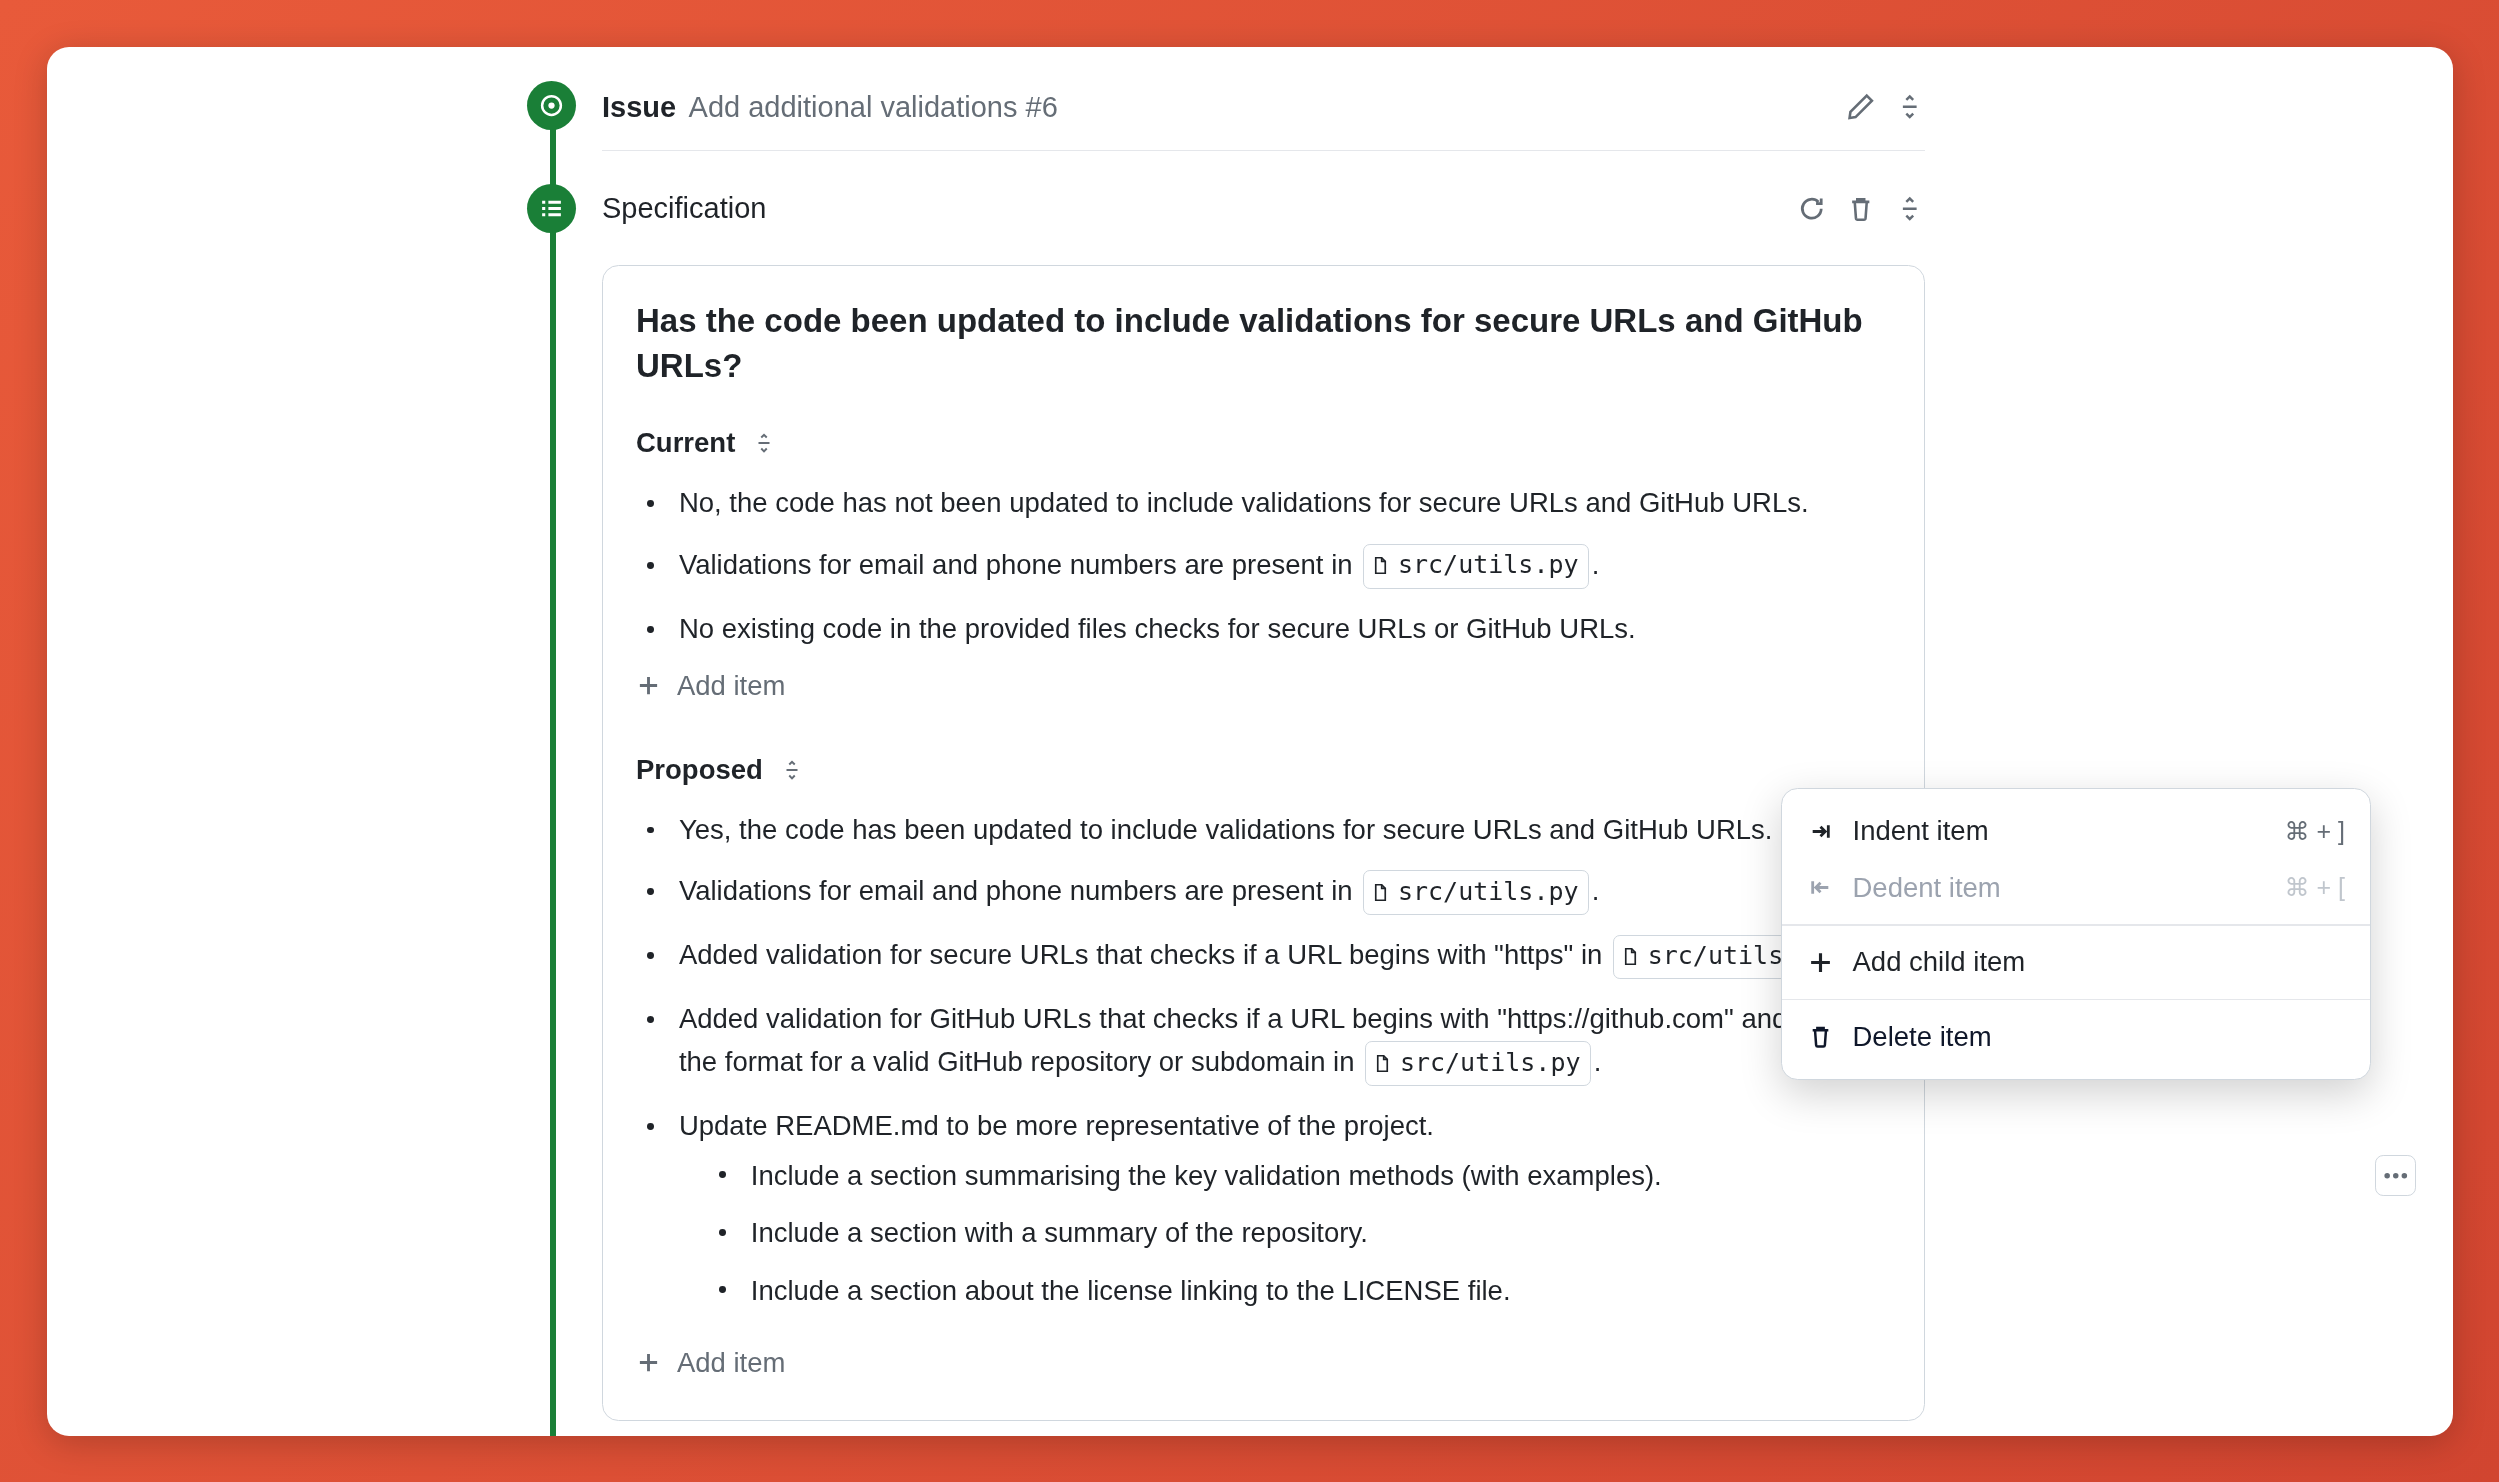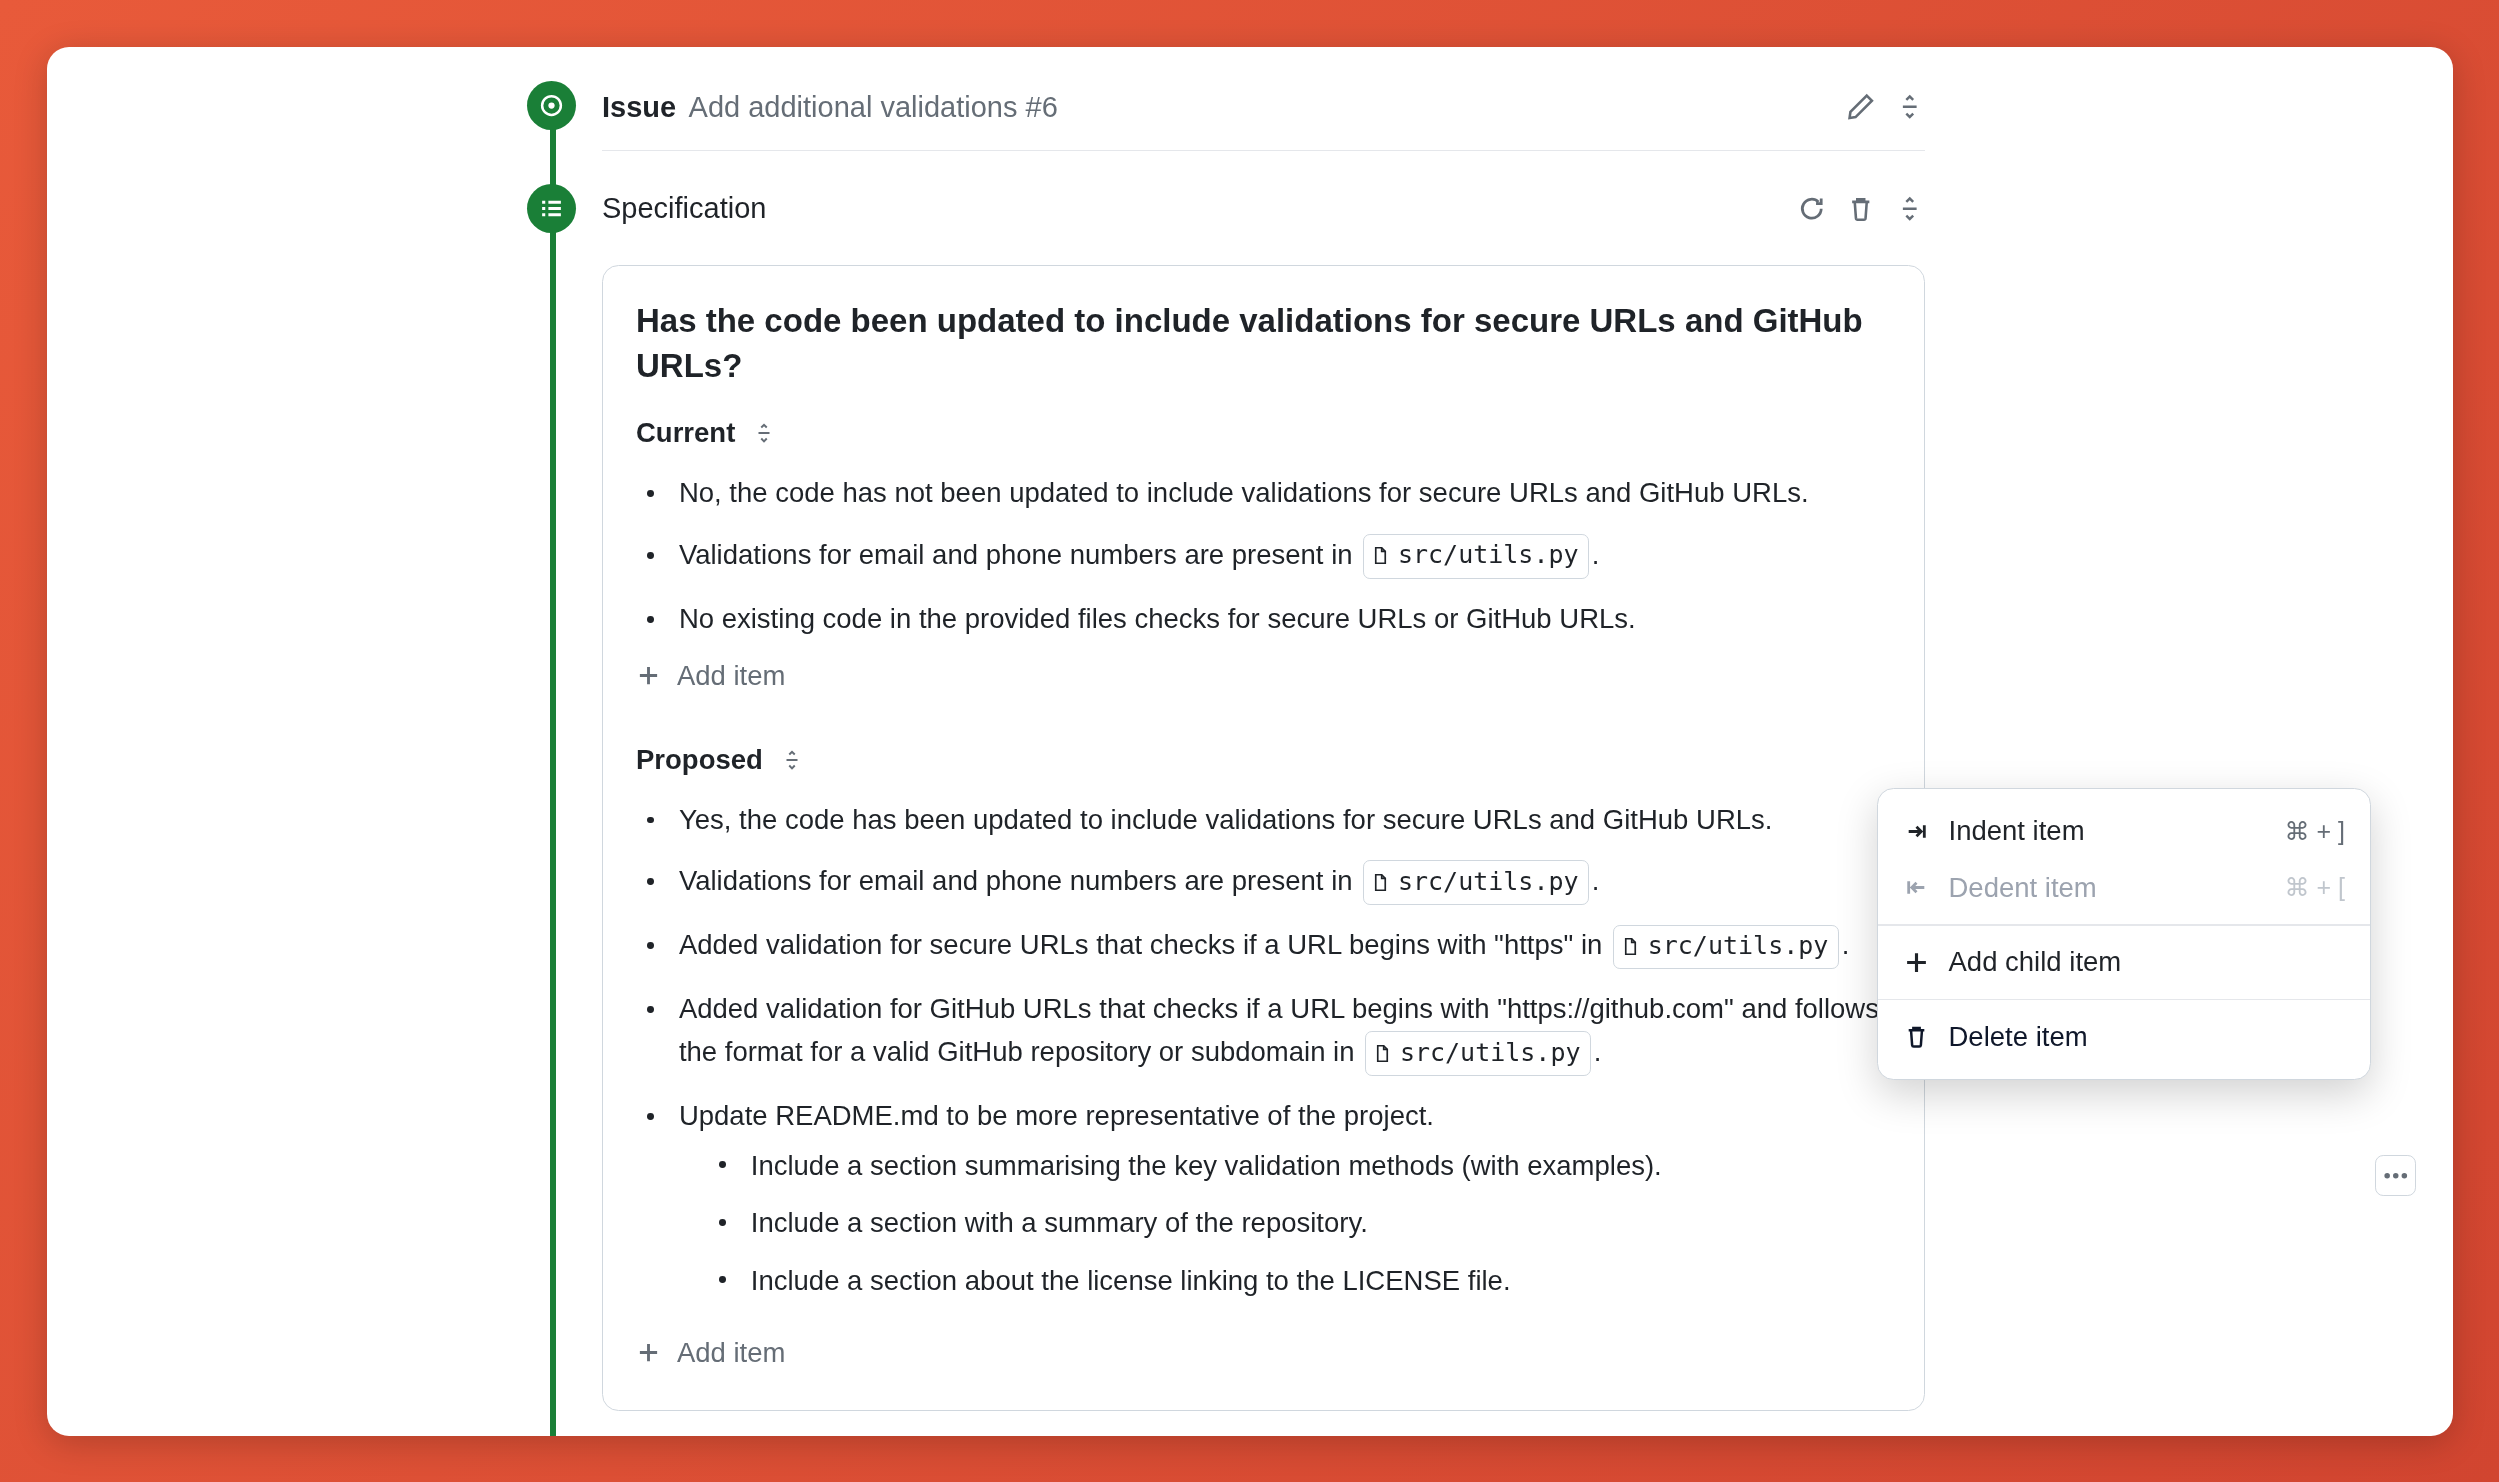--- a/index.html
+++ b/index.html
@@ -100,21 +100,21 @@
     border: 1.4px solid #d0d7de;
     border-radius: 16.5px;
     padding: 33px 33px 41px 33px;
     background: #fff;
   }
   .question {
     font-size: 33px;
     font-weight: 700;
     color: #1f2328;
     line-height: 1.35;
-    margin-bottom: 29px;
+    margin-bottom: 39px;
   }
   .section-title {
     display: flex;
     align-items: center;
     gap: 18px;
     margin-top: 27.5px;
     margin-bottom: 23px;
   }
   .section-title-text {
     font-weight: 700;
@@ -192,21 +192,21 @@
     padding-left: 1.4px;
     cursor: pointer;
   }
   .add-item svg { width: 23px; height: 23px; }
   
   
   .context-menu {
     position: absolute;
     right: 82px;
     top: 741px;
-    width: 494px;
+    width: 590px;
     background: #fff;
     border: 1.4px solid #d0d7de;
     border-radius: 16.5px;
     box-shadow: 0 13.7px 41px rgba(0,0,0,0.18);
     padding: 13.7px 0;
     z-index: 50;
   }
   .menu-item {
     display: flex;
     align-items: center;

